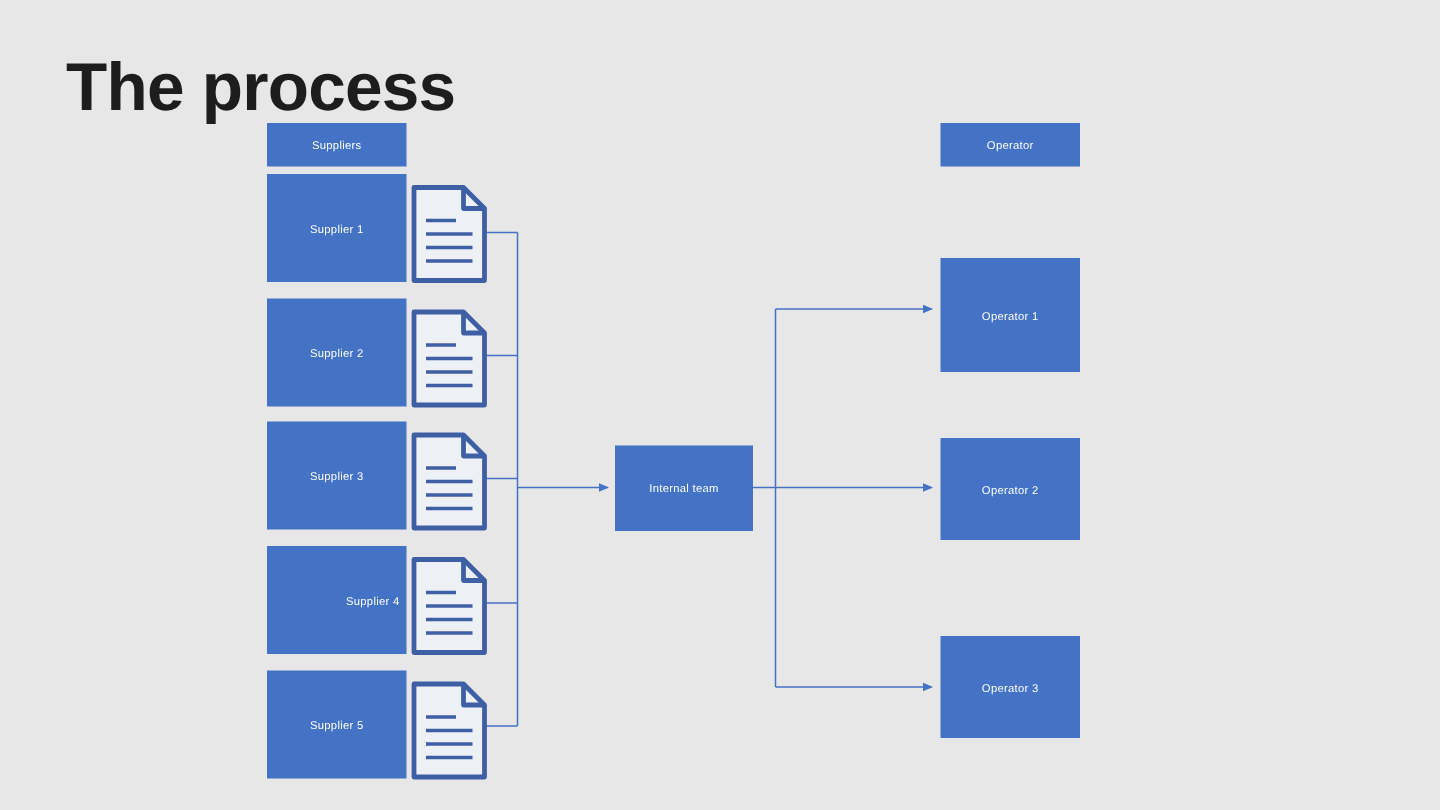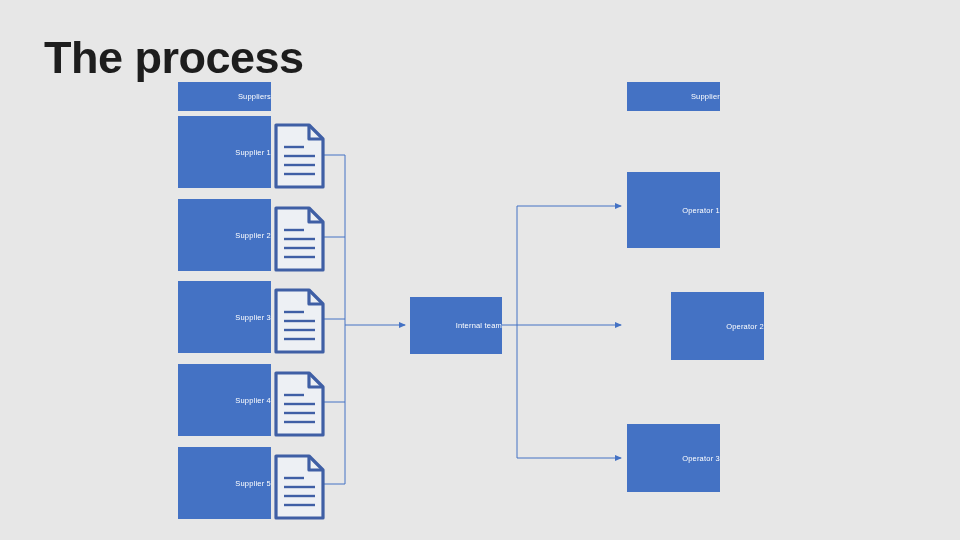--- a/index.html
+++ b/index.html
@@ -30,21 +30,21 @@
     color: #1d1d1d;
     letter-spacing: -0.5px;
     white-space: nowrap;
   }
   .node {
     position: absolute;
     background: #4472c4;
     color: #ffffff;
     display: flex;
     align-items: center;
-    justify-content: flex-end;
+    justify-content: center;
     font-size: 7.5px;
     letter-spacing: 0.2px;
     text-align: center;
     box-sizing: border-box;
   }
   .header-node { font-size: 7.5px; }
   svg.connectors {
     position: absolute;
     left: 0; top: 0;
     width: 960px;
@@ -88,21 +88,21 @@
       <path d="M517,325 L621,325" marker-end="url(#arrow)"></path>
       <path d="M517,458 L621,458" marker-end="url(#arrow)"></path>
     </g>
   </svg>
 
   <div class="node header-node" style="left:178px; top:82px; width:93px; height:29px;">
     <span>Suppliers</span>
   </div>
 
   <div class="node header-node" style="left:627px; top:82px; width:93px; height:29px;">
-    <span>Supplier</span>
+    <span>Operator</span>
   </div>
 
   <div class="node" style="left:178px; top:116px; width:93px; height:72px;">
     <span>Supplier 1</span>
   </div>
   <div class="node" style="left:178px; top:199px; width:93px; height:72px;">
     <span>Supplier 2</span>
   </div>
   <div class="node" style="left:178px; top:281px; width:93px; height:72px;">
     <span>Supplier 3</span>
@@ -169,20 +169,20 @@
     </g>
   </svg>
 
   <div class="node" style="left:410px; top:297px; width:92px; height:57px;">
     <span>Internal team</span>
   </div>
 
   <div class="node" style="left:627px; top:172px; width:93px; height:76px;">
     <span>Operator 1</span>
   </div>
-  <div class="node" style="left:627px; top:292px; width:93px; height:68px;margin-left:44px;">
+  <div class="node" style="left:627px; top:292px; width:93px; height:68px;">
     <span>Operator 2</span>
   </div>
   <div class="node" style="left:627px; top:424px; width:93px; height:68px;">
     <span>Operator 3</span>
   </div>
 
 </div>
 
 </body></html>

